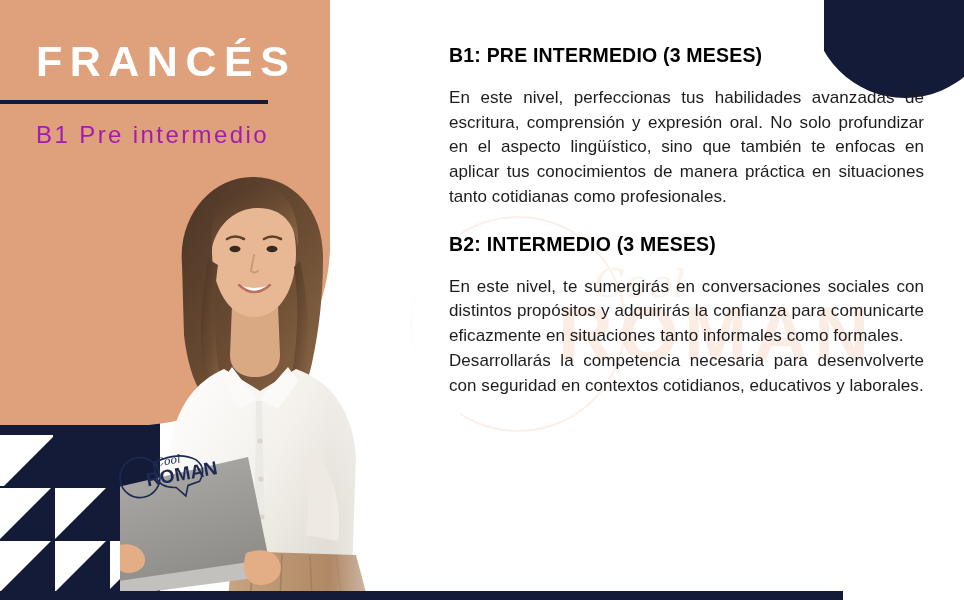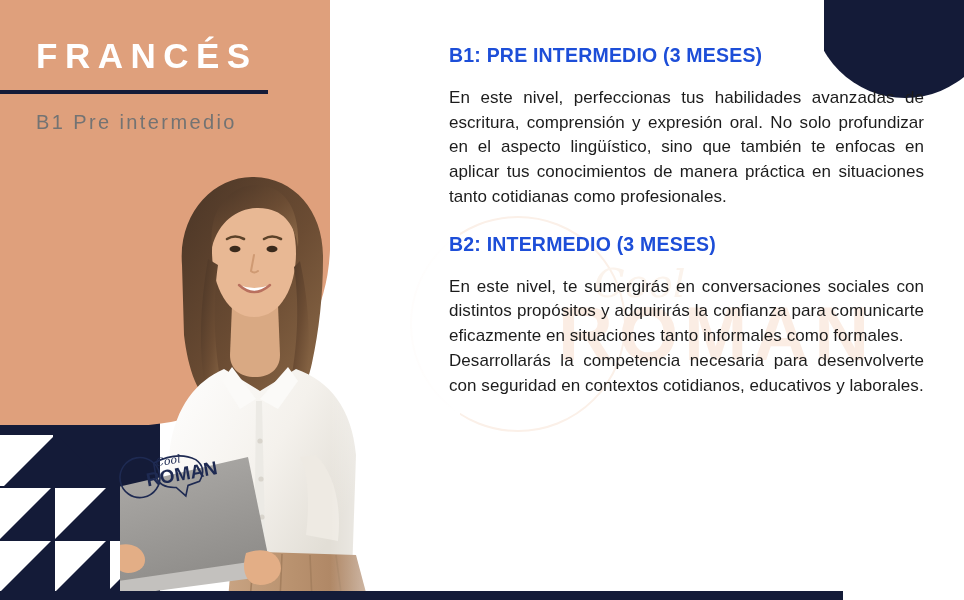--- a/index.html
+++ b/index.html
@@ -52,37 +52,37 @@
   
   .left-text {
     position:absolute;
     left:0; top:0;
     width:340px;
     z-index:6;
     padding:34px 0 0 36px;
   }
   .title-line {
     color:#ffffff;
-    font-size:35px;
+    font-size:43px;
     font-weight:bold;
     letter-spacing:7.5px;
     line-height:1.28;
     white-space:nowrap;
   }
   .title-divider {
     margin-top:11px;
     margin-left:-36px;
     width:268px;
     height:4px;
     background:#141B38;
   }
   .sub-list {
     margin-top:15px;
-    color:#737373;
-    font-size:20px;
+    color:#a21caf;
+    font-size:24px;
     letter-spacing:2.4px;
     line-height:1.33;
     white-space:nowrap;
   }
 
   
   .photo {
     position:absolute;
     left:120px; bottom:0;
     width:310px; height:445px;
@@ -93,21 +93,21 @@
   .content {
     position:absolute;
     left:449px; top:44px;
     width:475px;
     z-index:5;
   }
   .section + .section { margin-top:23px; }
   .sec-head {
     font-size:19.5px;
     font-weight:bold;
-    color:#1d4ed8;
+    color:#000000;
     letter-spacing:0.2px;
     margin-bottom:19px;
   }
   .sec-body {
     font-size:17px;
     line-height:1.455;
     color:#1c1c1c;
     text-align:justify;
     text-justify:inter-word;
     letter-spacing:0.05px;

